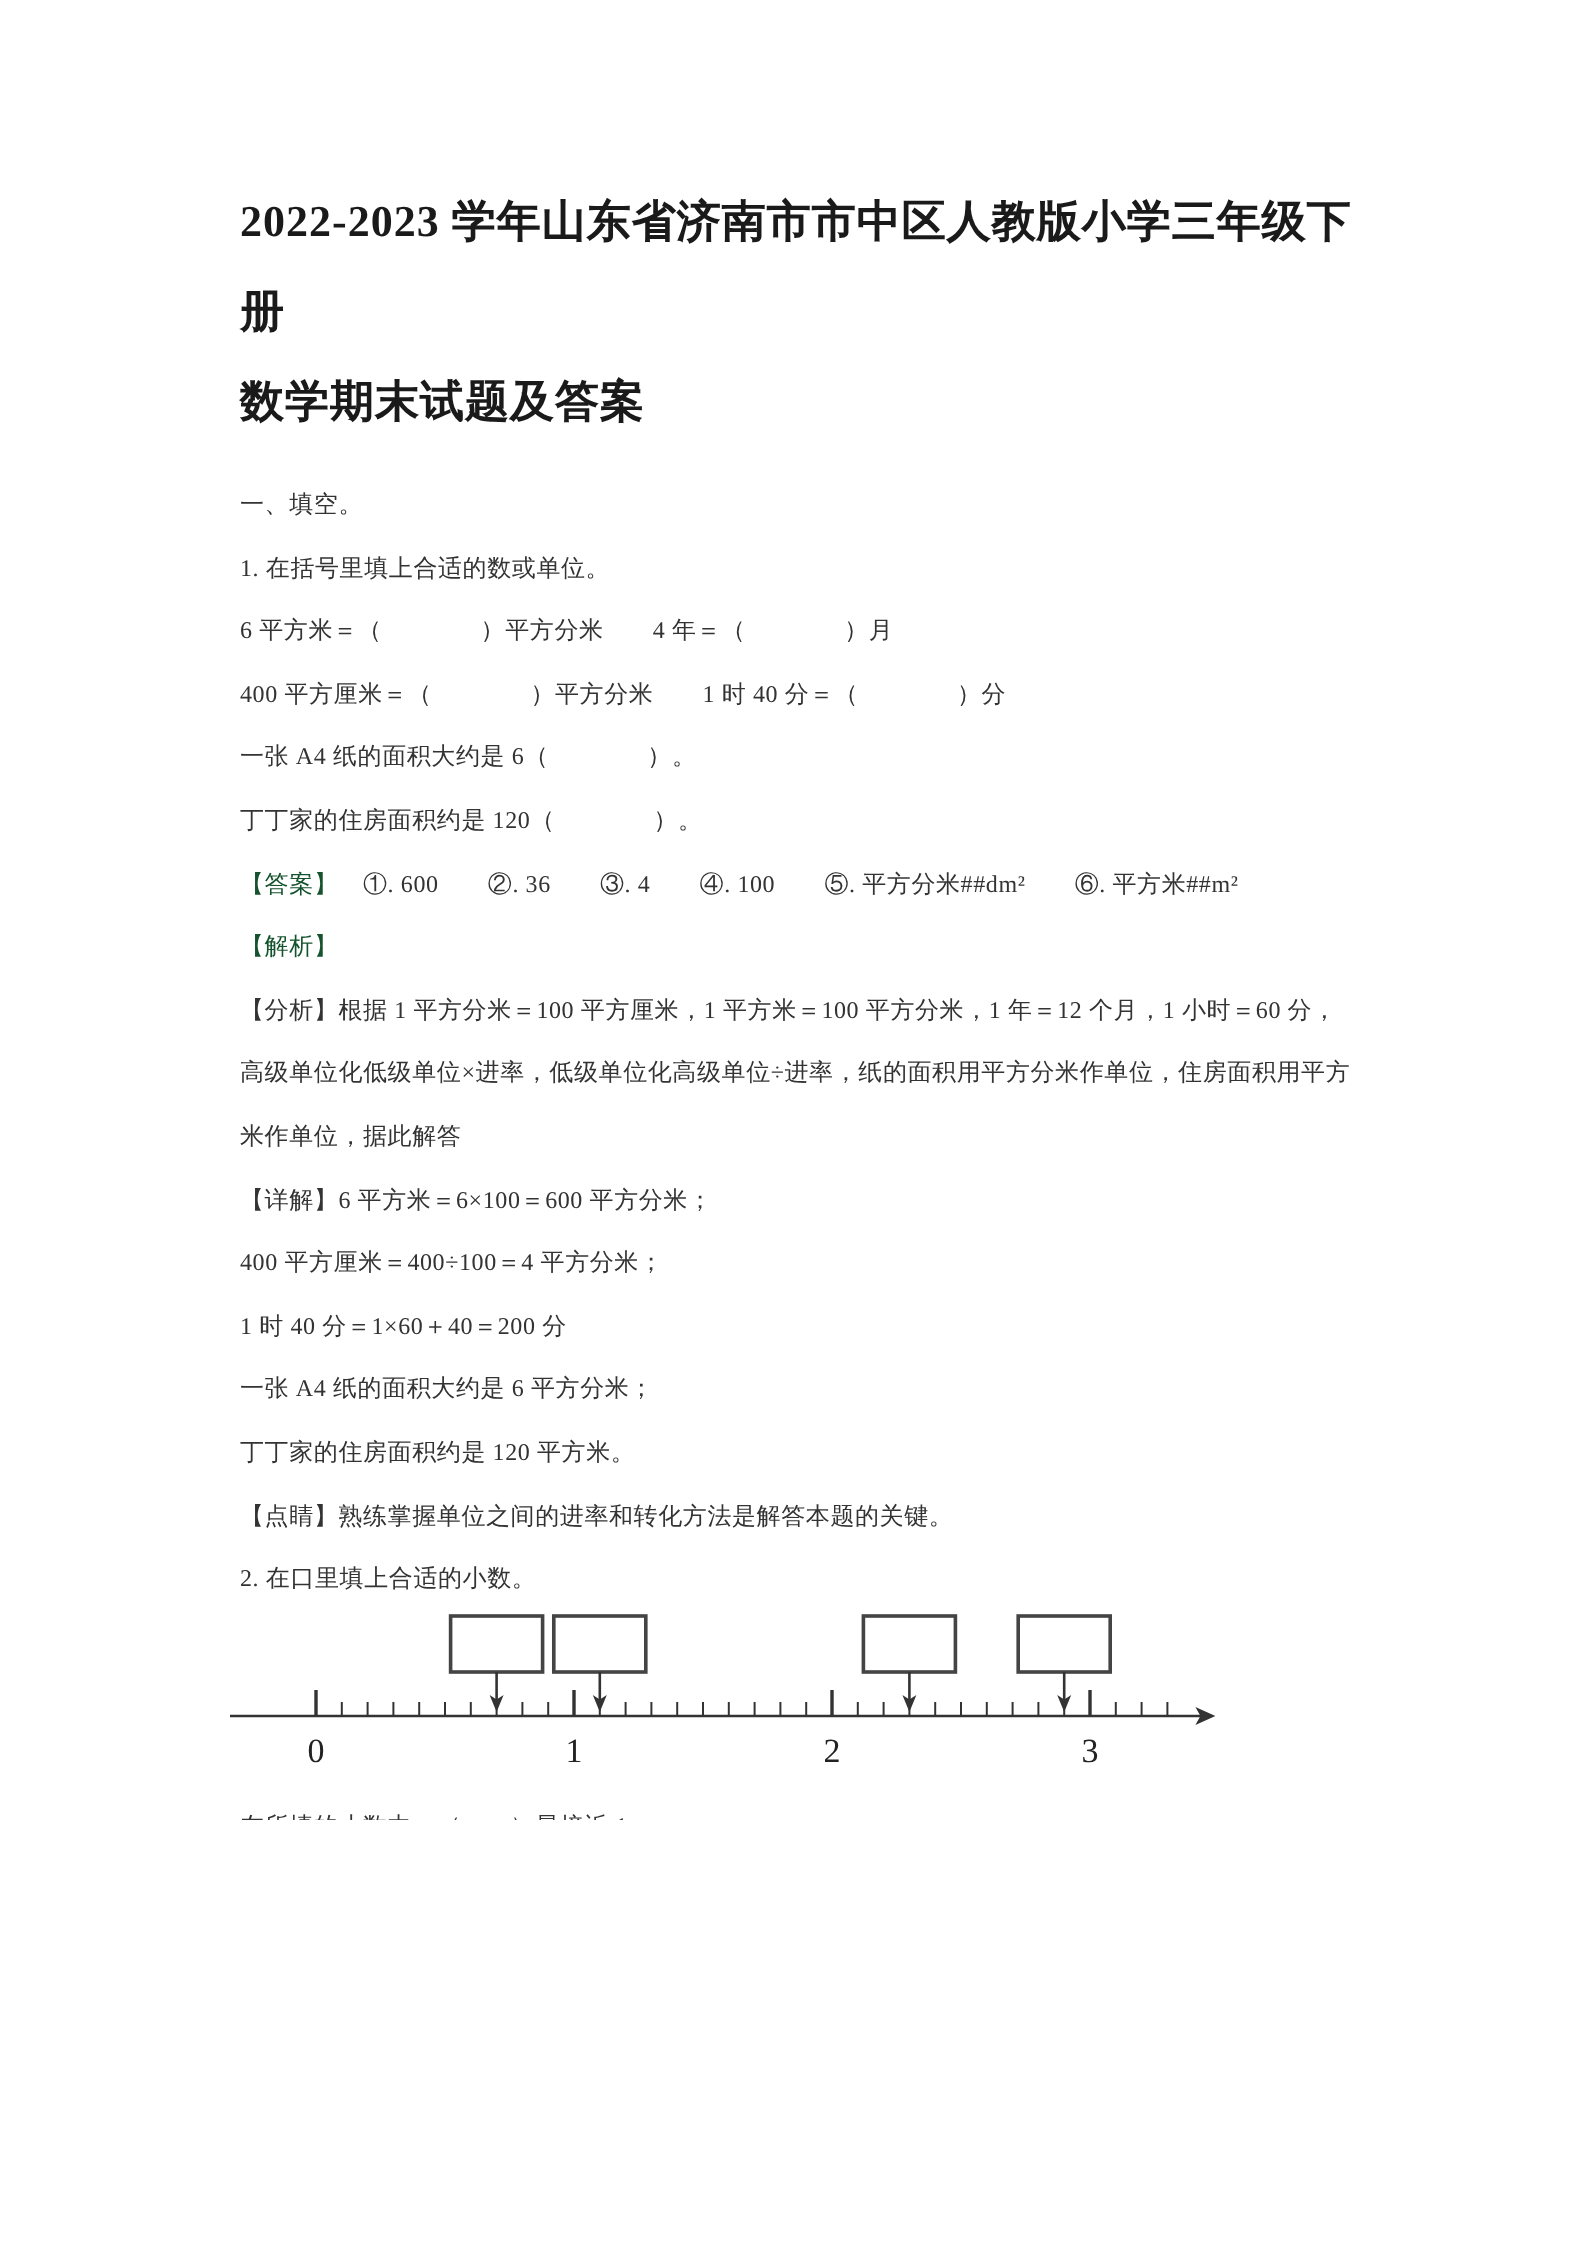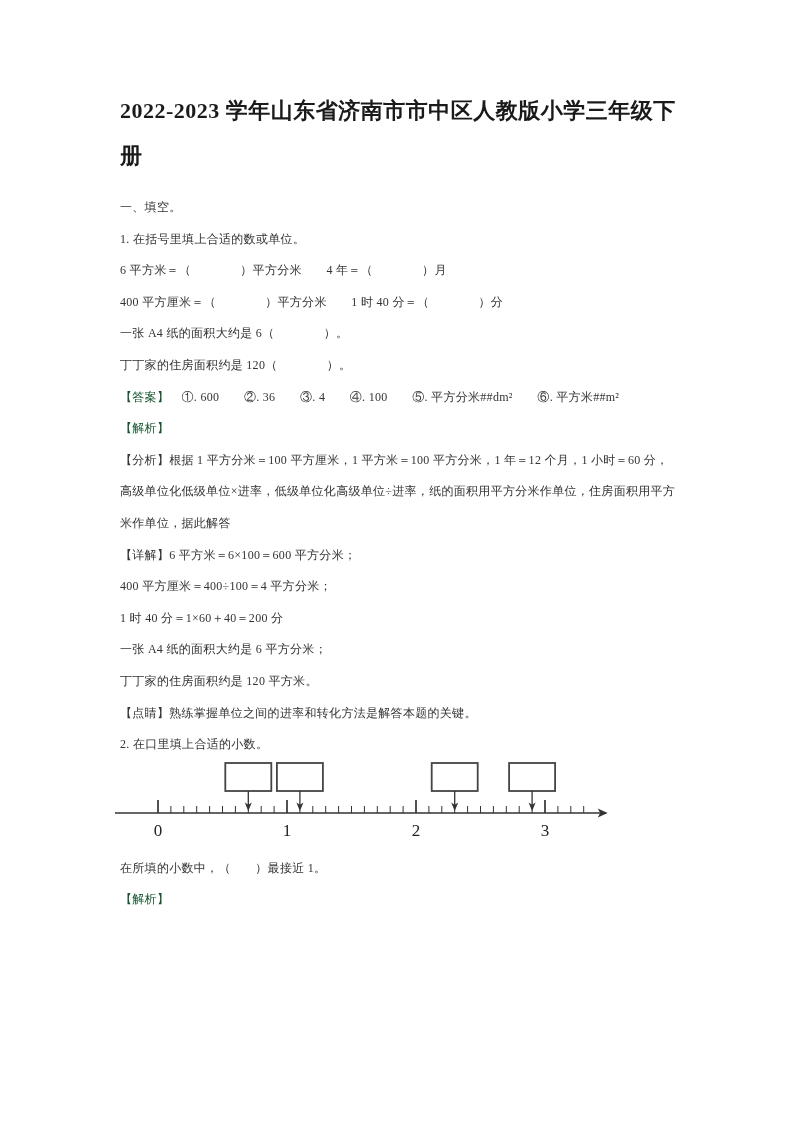--- a/index.html
+++ b/index.html
@@ -54,20 +54,21 @@
   }
 </style>
 </head>
 <body>
 
 <div class="page">
   <div class="content">
 
     <div class="doc-title">
       <div>2022-2023 学年山东省济南市市中区人教版小学三年级下册</div>
+      <div>数学期末试题及答案</div>
     </div>
     <div class="title-gap"></div>
 
     <p class="line">一、填空。</p>
 
     <p class="line">1. 在括号里填上合适的数或单位。</p>
     <p class="line">6 平方米＝（　　　　）平方分米　　4 年＝（　　　　）月</p>
     <p class="line">400 平方厘米＝（　　　　）平方分米　　1 时 40 分＝（　　　　）分</p>
     <p class="line">一张 A4 纸的面积大约是 6（　　　　）。</p>
     <p class="line">丁丁家的住房面积约是 120（　　　　）。</p>

